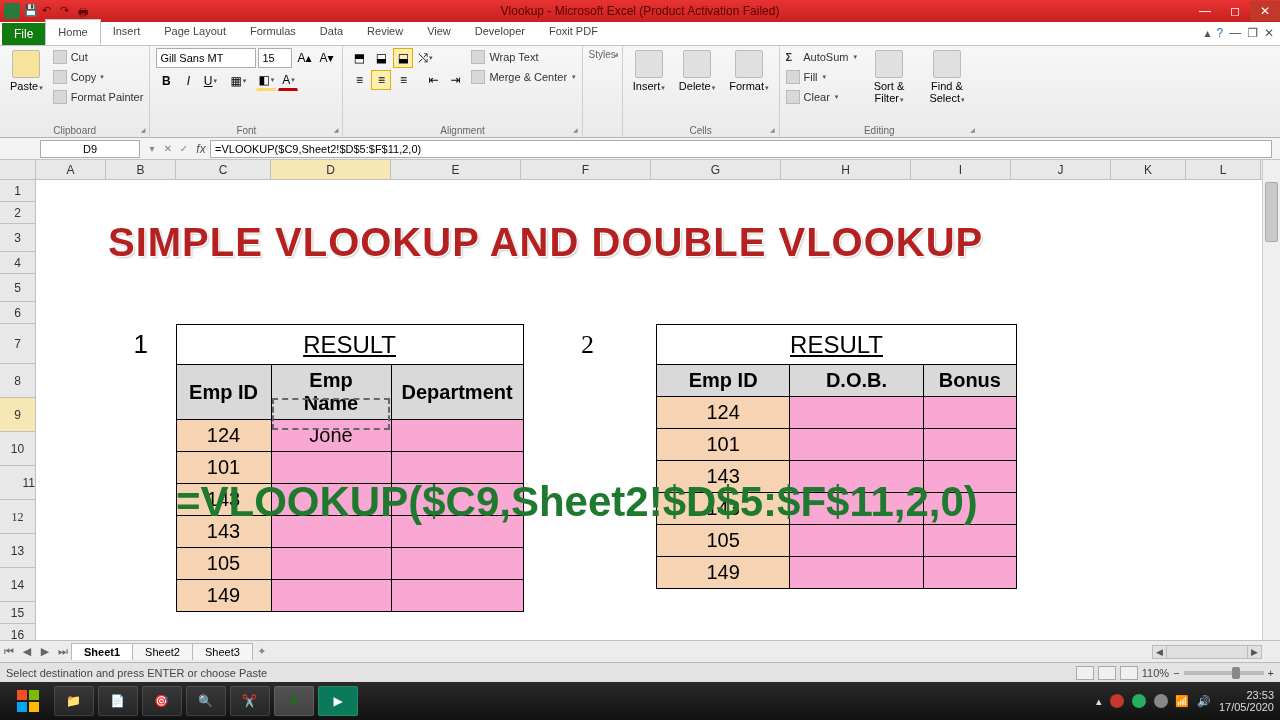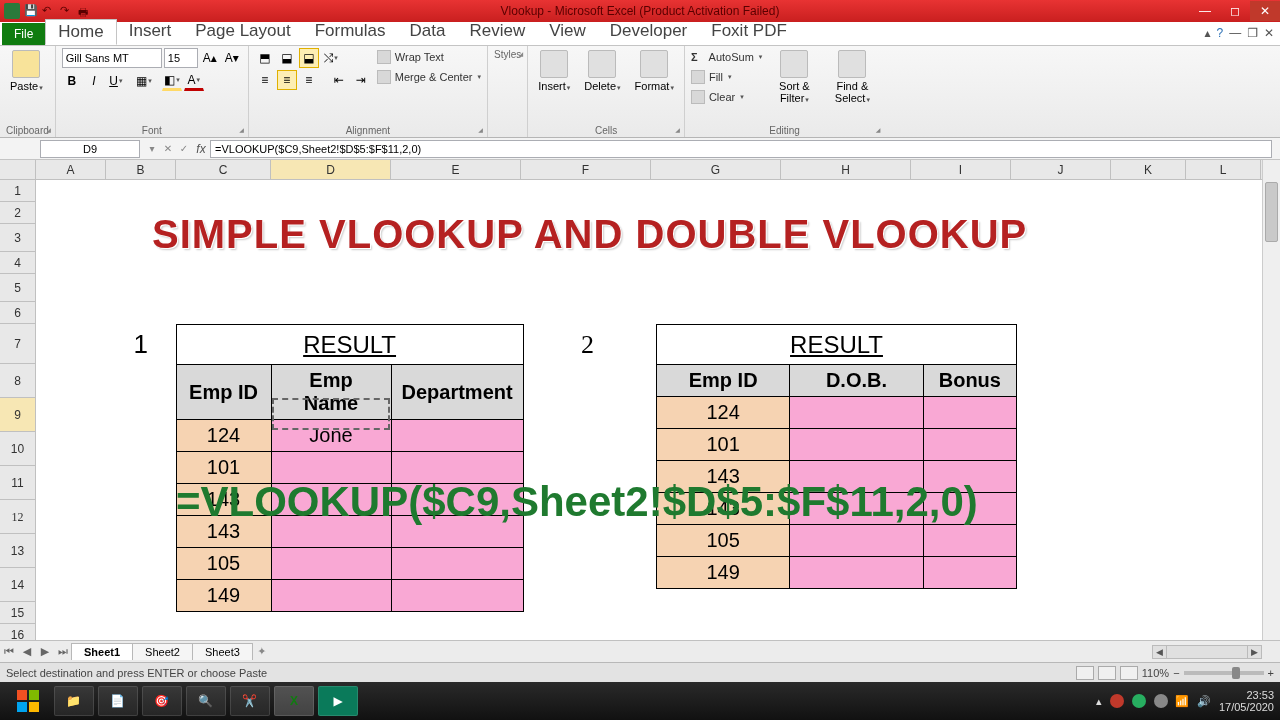--- a/index.html
+++ b/index.html
@@ -11,21 +11,21 @@
   .titlebar .qaticon { width: 16px; height: 16px; background: #2a7a3b; border-radius: 2px; display: inline-block; }
   .titlebar .qatbtn { width: 14px; height: 14px; display: inline-block; }
   .titlebar .title { position: absolute; left: 0; right: 0; text-align: center; font-size: 12px; color: #5a0000; }
   .titlebar .winctl { position: absolute; right: 0; display: flex; }
   .titlebar .winbtn { width: 30px; height: 20px; display: flex; align-items: center; justify-content: center; color: #fff; font-size: 12px; }
   .titlebar .winbtn.close { background: #c0392b; }
 
   
   .tabsrow { height: 24px; background: #fff; border-bottom: 1px solid #c4c4c4; display: flex; align-items: flex-end; position: relative; }
   .filetab { background: #107c10; color: #fff; padding: 4px 12px; font-size: 12px; margin-left: 2px; height: 22px; display: flex; align-items: center; }
-  .ribtab { padding: 12px 12px; font-size: 17px; color: #444; cursor: pointer; height: 22px; display: flex; align-items: center; }
+  .ribtab { padding: 12px 12px; font-size: 11px; color: #444; cursor: pointer; height: 22px; display: flex; align-items: center; }
   .ribtab.active { background: #fff; border: 1px solid #c4c4c4; border-bottom: 1px solid #fff; font-weight: 400; }
   .helpicons { position: absolute; right: 6px; top: 4px; display: flex; gap: 6px; font-size: 12px; color: #555; }
 
   
   .ribbon { height: 92px; background: linear-gradient(#f7f7f7,#eaeaea); border-bottom: 1px solid #b5b5b5; display: flex; }
   .group { border-right: 1px solid #cfcfcf; padding: 2px 6px 0 6px; display: flex; flex-direction: column; justify-content: space-between; }
   .group-body { display: flex; gap: 6px; align-items: flex-start; flex: 1; }
   .group-label { font-size: 10px; color: #666; text-align: center; padding: 1px 0; position: relative; }
   .group-label::after { content: "◢"; font-size: 6px; position: absolute; right: -2px; top: 2px; color: #888; }
   .bigbtn { display: flex; flex-direction: column; align-items: center; gap: 2px; padding: 2px 4px; min-width: 40px; }
@@ -154,20 +154,35 @@
 </div>
 
 <div class="ribbon">
 
   <div class="group">
     <div class="group-body">
       <div class="bigbtn">
         <div class="ic" style="background:#f8e39a"></div>
         <div class="lbl dd">Paste</div>
       </div>
+      <div class="stack">
+        <div class="mini">
+            <span class="ic"></span>
+            <span>Cut</span>
+          </div>
+        <div class="mini">
+            <span class="ic"></span>
+            <span>Copy</span>
+            <span style="font-size:7px;color:#555"> ▾</span>
+          </div>
+        <div class="mini">
+            <span class="ic"></span>
+            <span>Format Painter</span>
+          </div>
+      </div>
     </div>
     <div class="group-label">Clipboard</div>
   </div>
 
   <div class="group" style="min-width:190px">
     <div class="group-body" style="flex-direction:column;gap:3px">
       <div class="fontrow">
         <input class="fontsel" value="Gill Sans MT" style="">
         <input class="sizesel" value="15" style="">
         <span class="icbtn">A▴</span>
@@ -303,33 +318,33 @@
       <div class="rowh" style="height: 22px; line-height: 22px;">1</div>
       <div class="rowh" style="height: 22px; line-height: 22px;">2</div>
       <div class="rowh" style="height: 28px; line-height: 28px;">3</div>
       <div class="rowh" style="height: 22px; line-height: 22px;">4</div>
       <div class="rowh" style="height: 28px; line-height: 28px;">5</div>
       <div class="rowh" style="height: 22px; line-height: 22px;">6</div>
       <div class="rowh" style="height: 40px; line-height: 40px;">7</div>
       <div class="rowh" style="height: 34px; line-height: 34px;">8</div>
       <div class="rowh sel" style="height: 34px; line-height: 34px;">9</div>
       <div class="rowh" style="height: 34px; line-height: 34px;">10</div>
-      <div class="rowh" style="height: 34px; line-height: 34px;">11</div>
+      <div class="rowh" style="height: 34px; line-height: 34px; text-align: right;">11</div>
       <div class="rowh" style="height: 34px; line-height: 34px; font-family: Liberation Serif, serif;">12</div>
       <div class="rowh" style="height: 34px; line-height: 34px;">13</div>
       <div class="rowh" style="height: 34px; line-height: 34px;">14</div>
       <div class="rowh" style="height: 22px; line-height: 22px;">15</div>
       <div class="rowh" style="height: 22px; line-height: 22px;">16</div>
     </div>
   <div class="vscroll">
       <div class="vthumb"></div>
     </div>
   <div class="cells" id="cells">
 
-    <div class="overlay bigtitle" style="left:72px; top:32px;margin-left:44px;">SIMPLE VLOOKUP AND DOUBLE VLOOKUP</div>
+    <div class="overlay bigtitle" style="left:72px; top:40px;">SIMPLE VLOOKUP AND DOUBLE VLOOKUP</div>
 
 
     <div class="overlay" style="left:70px; top:144px;">
       <table class="tbl">
         <tbody>
             <tr>
           <td class="numlbl" style="width:70px">1</td>
           <td class="resulthdr" colspan="3" style="width:345px;height:40px">RESULT</td>
         </tr>
         <tr>

